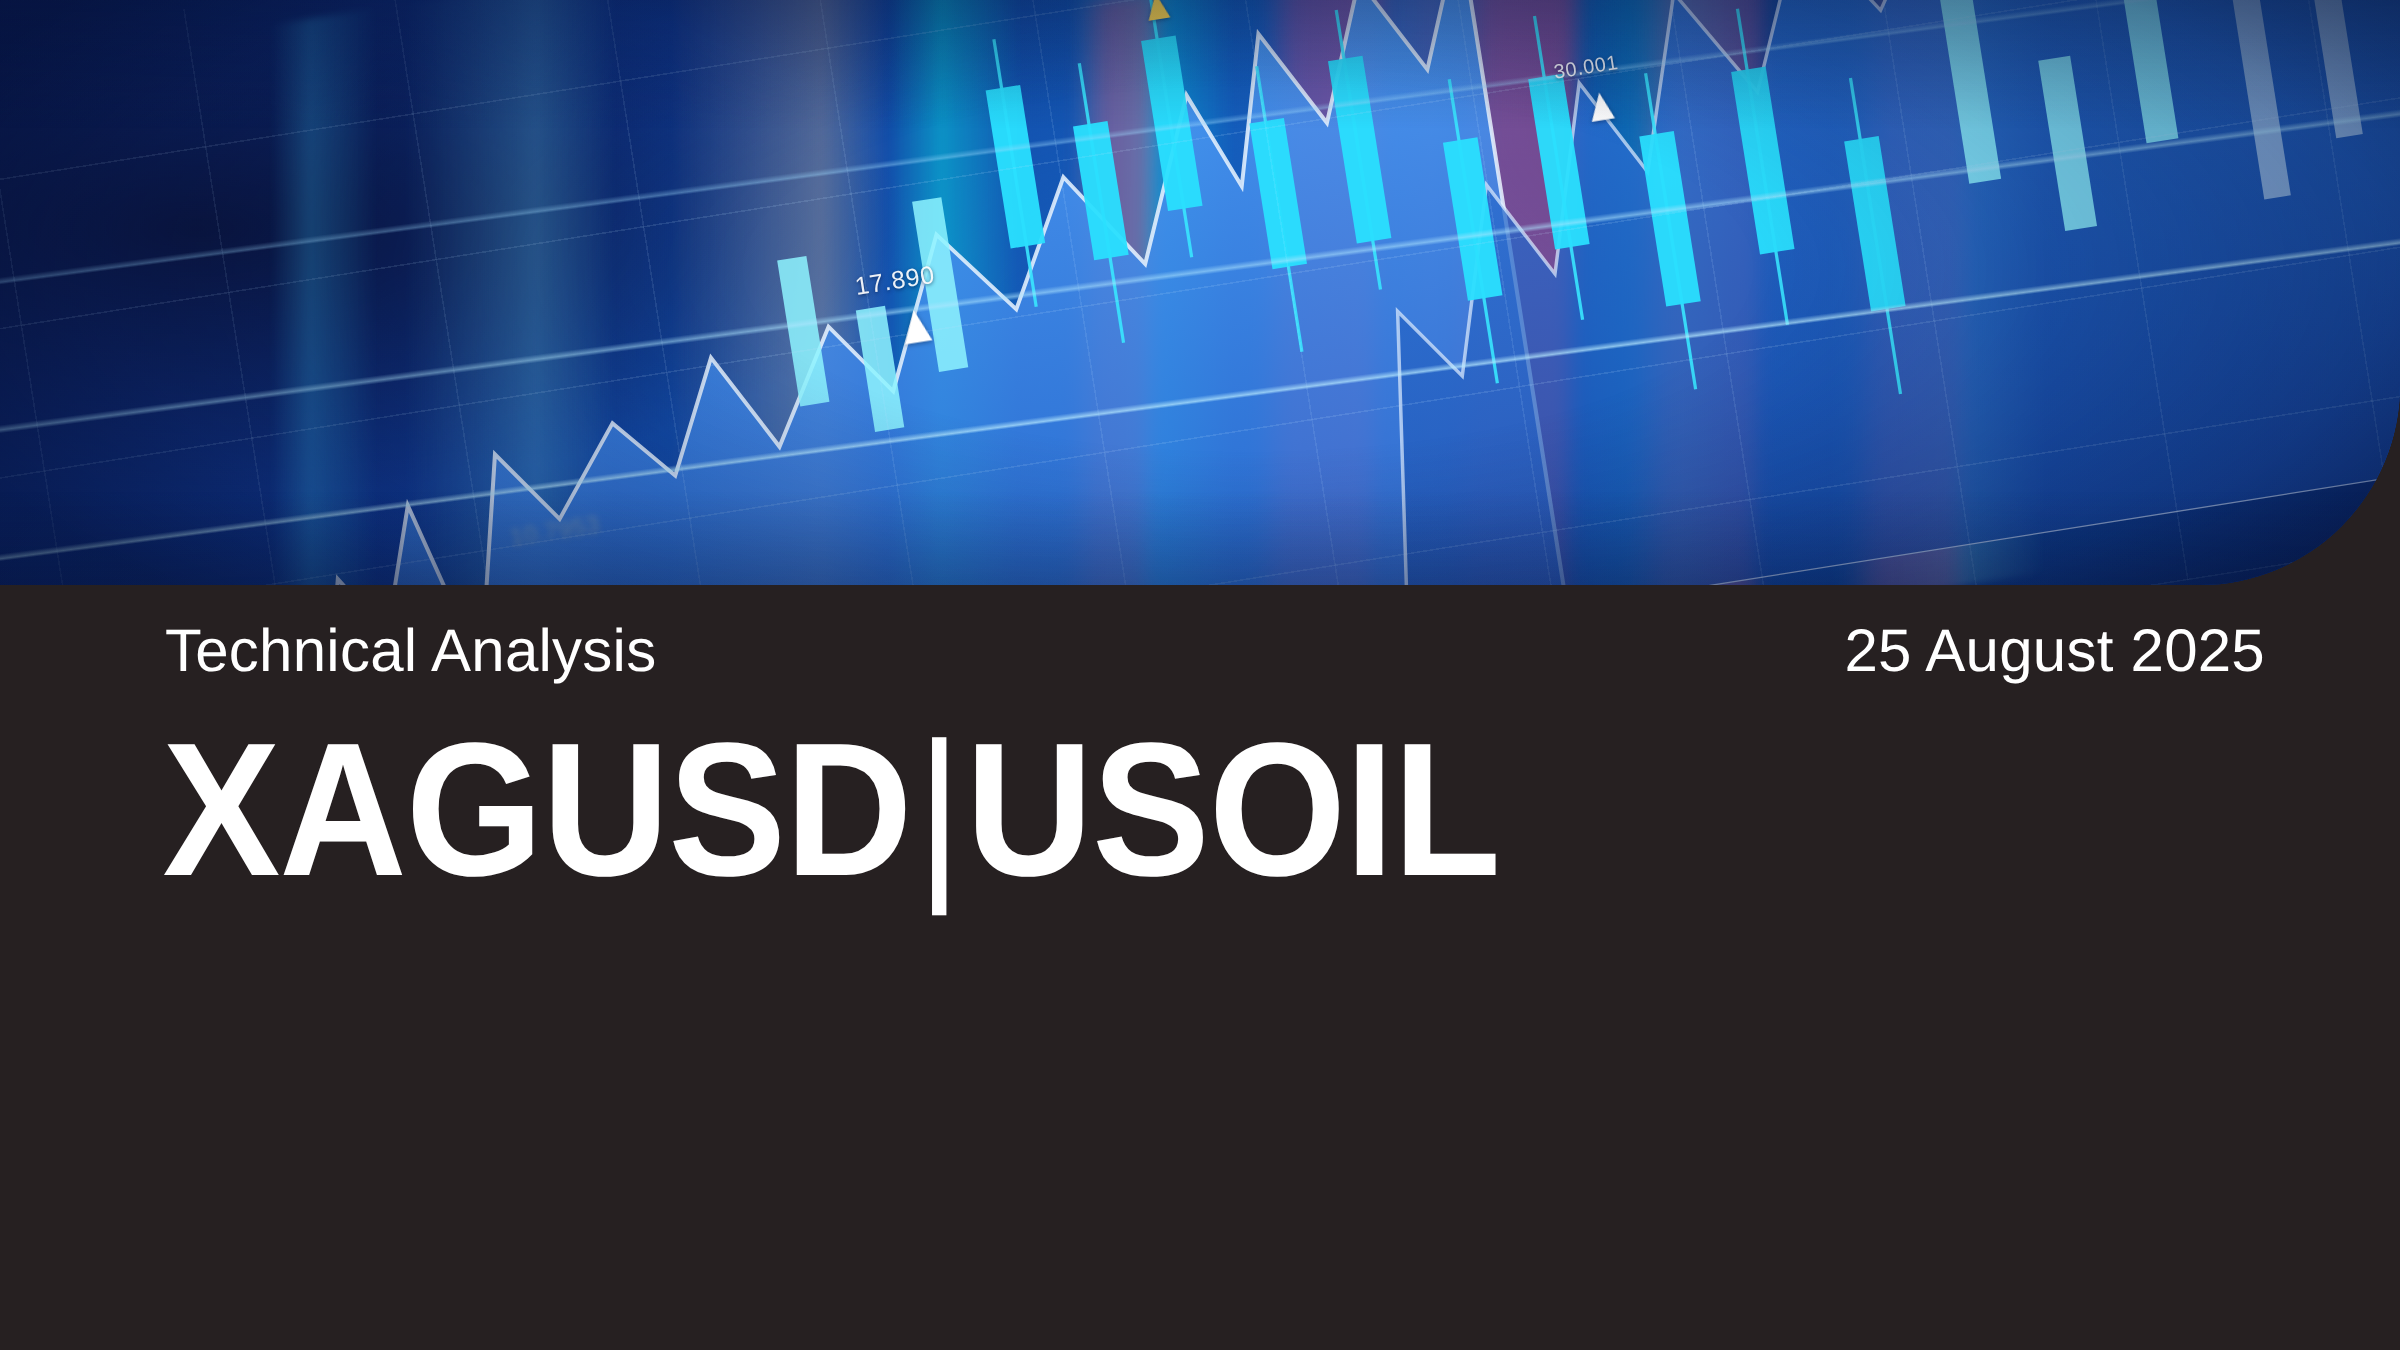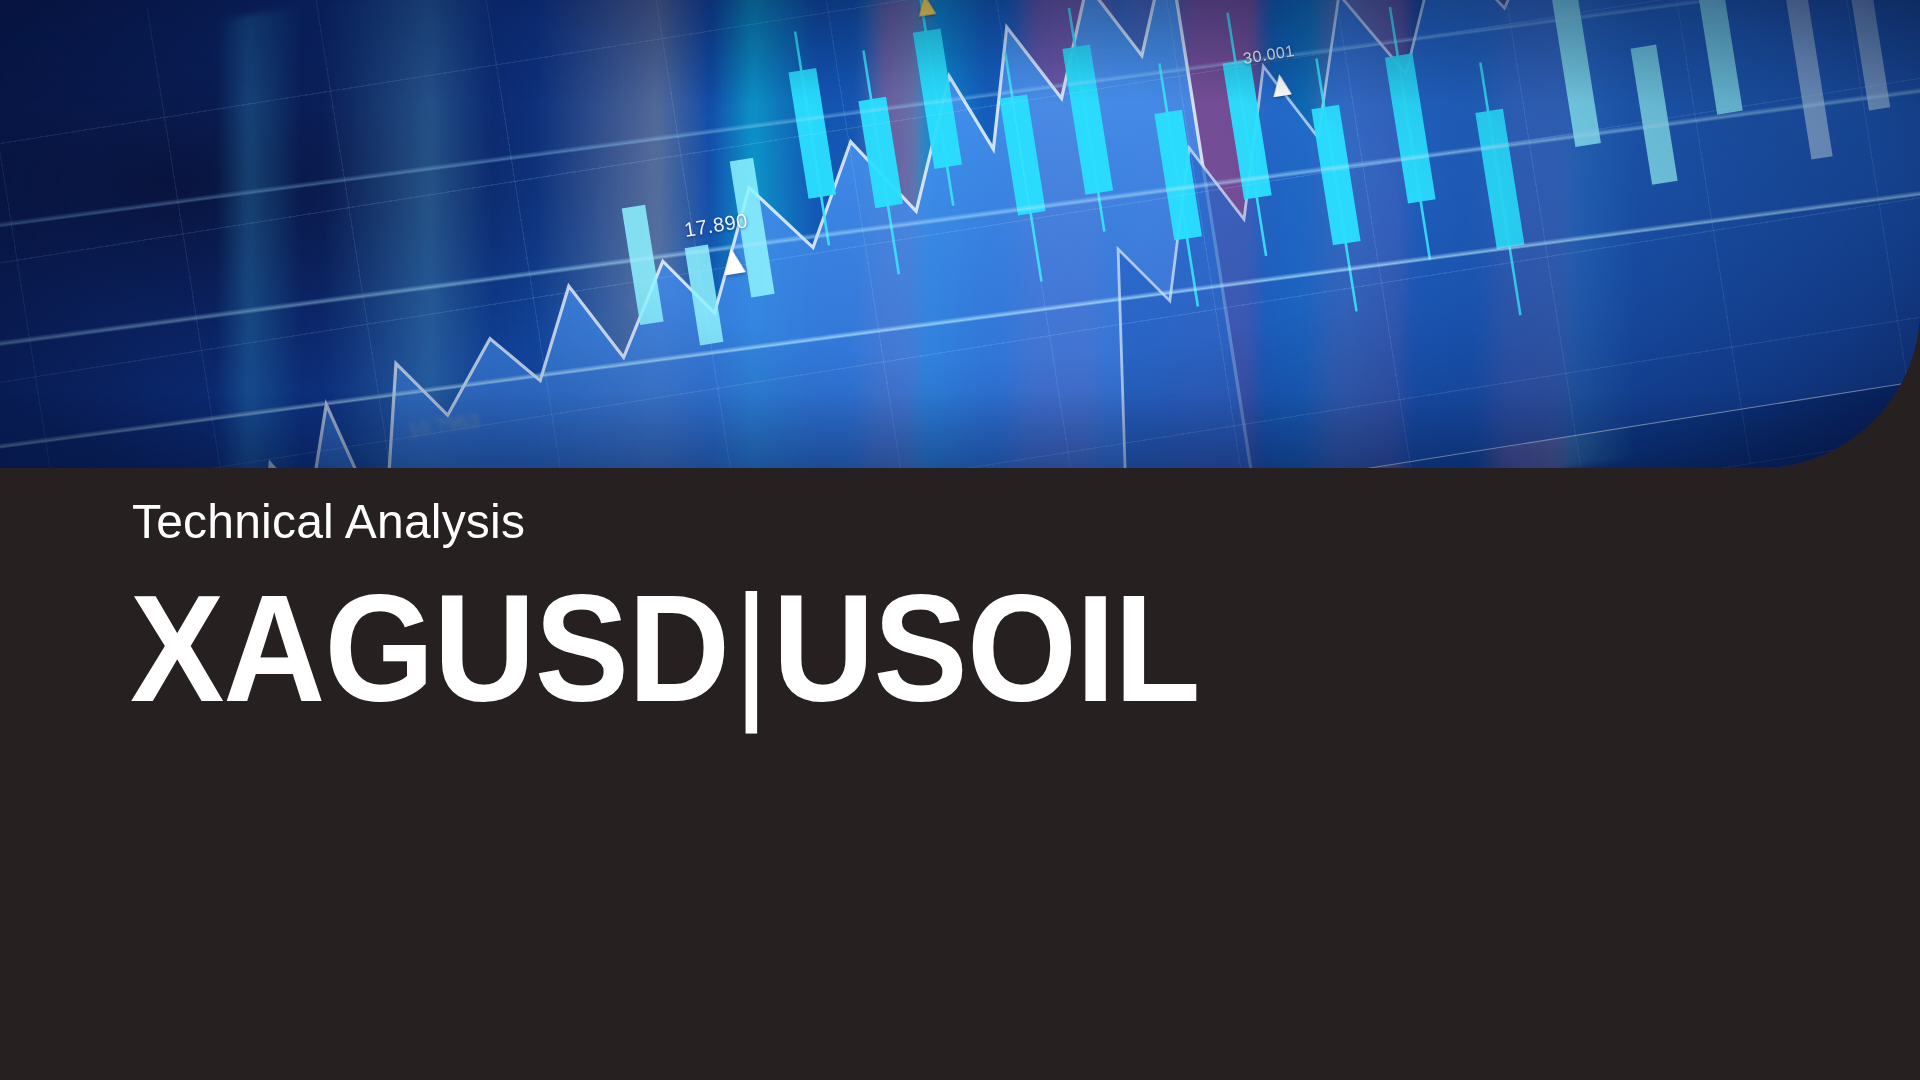--- a/index.html
+++ b/index.html
@@ -328,18 +328,19 @@
     <div class="bn-marker m3"></div>
 
     <div class="bn-dof"></div>
     <div class="bn-vignette"></div>
   </div>
 
   <div class="content">
 
     <div class="meta-row">
       <div class="kicker">Technical Analysis</div>
+      <div class="date">25 August 2025</div>
     </div>
 
     <div class="title"><span>XAGUSD</span><span class="sep">|</span><span>USOIL</span></div>
 
   </div>
 </div>
 
 </body></html>

